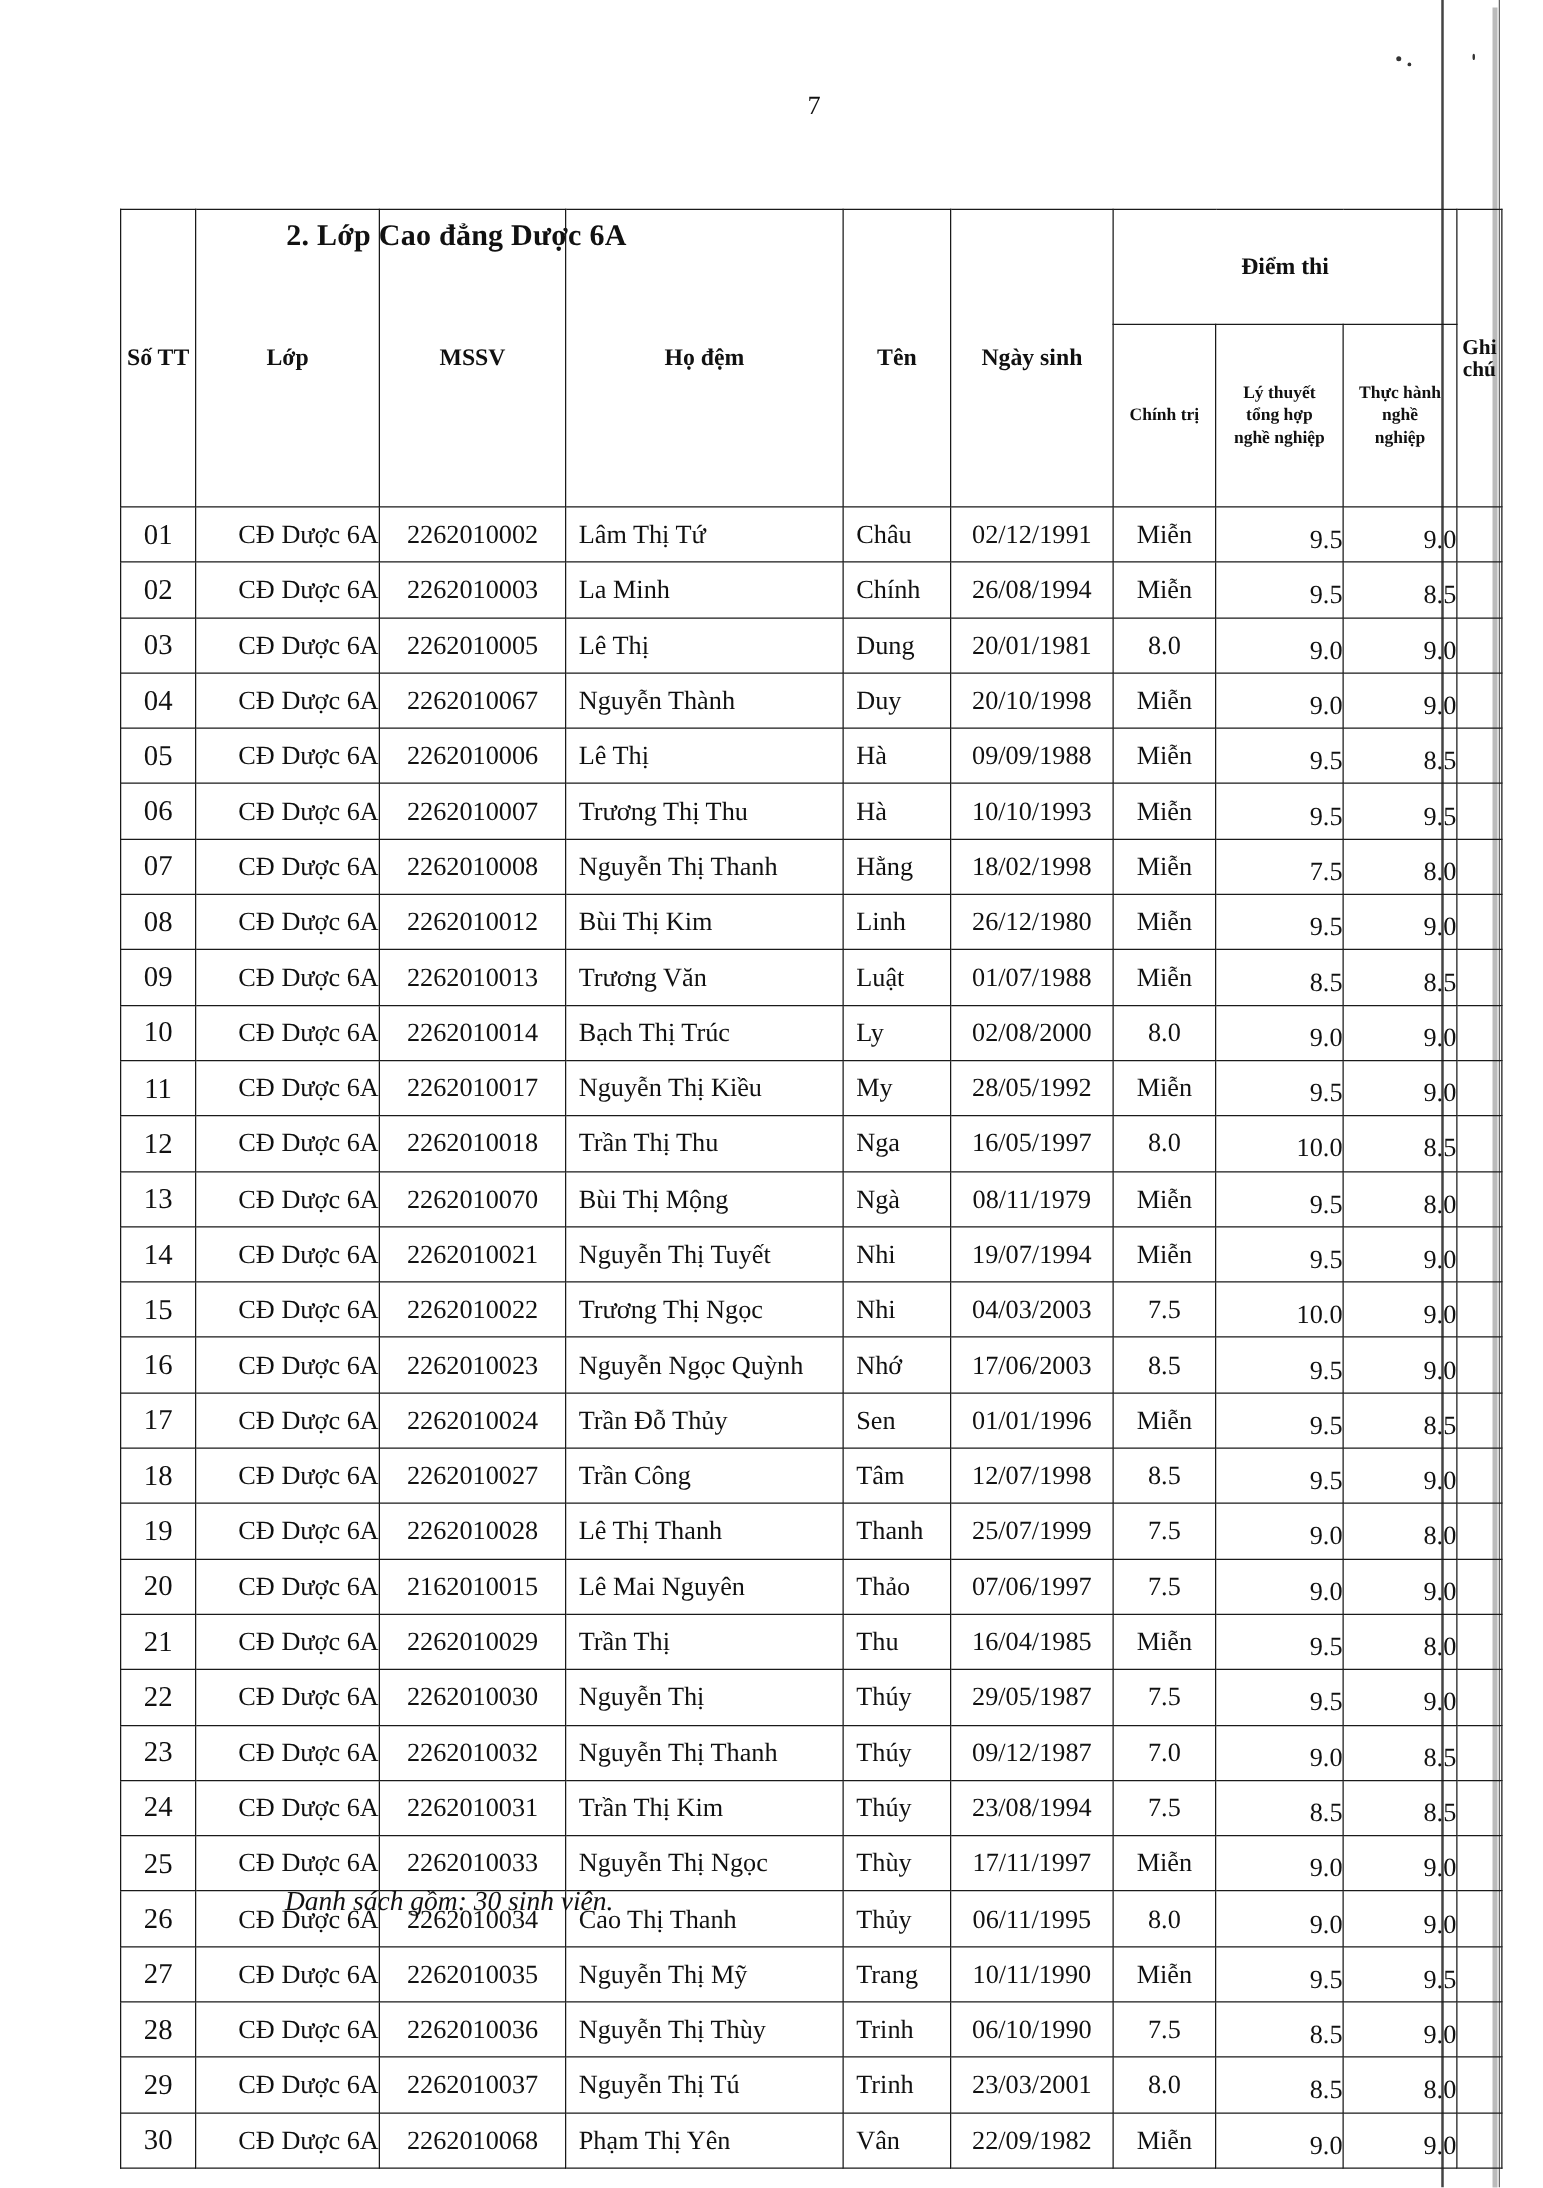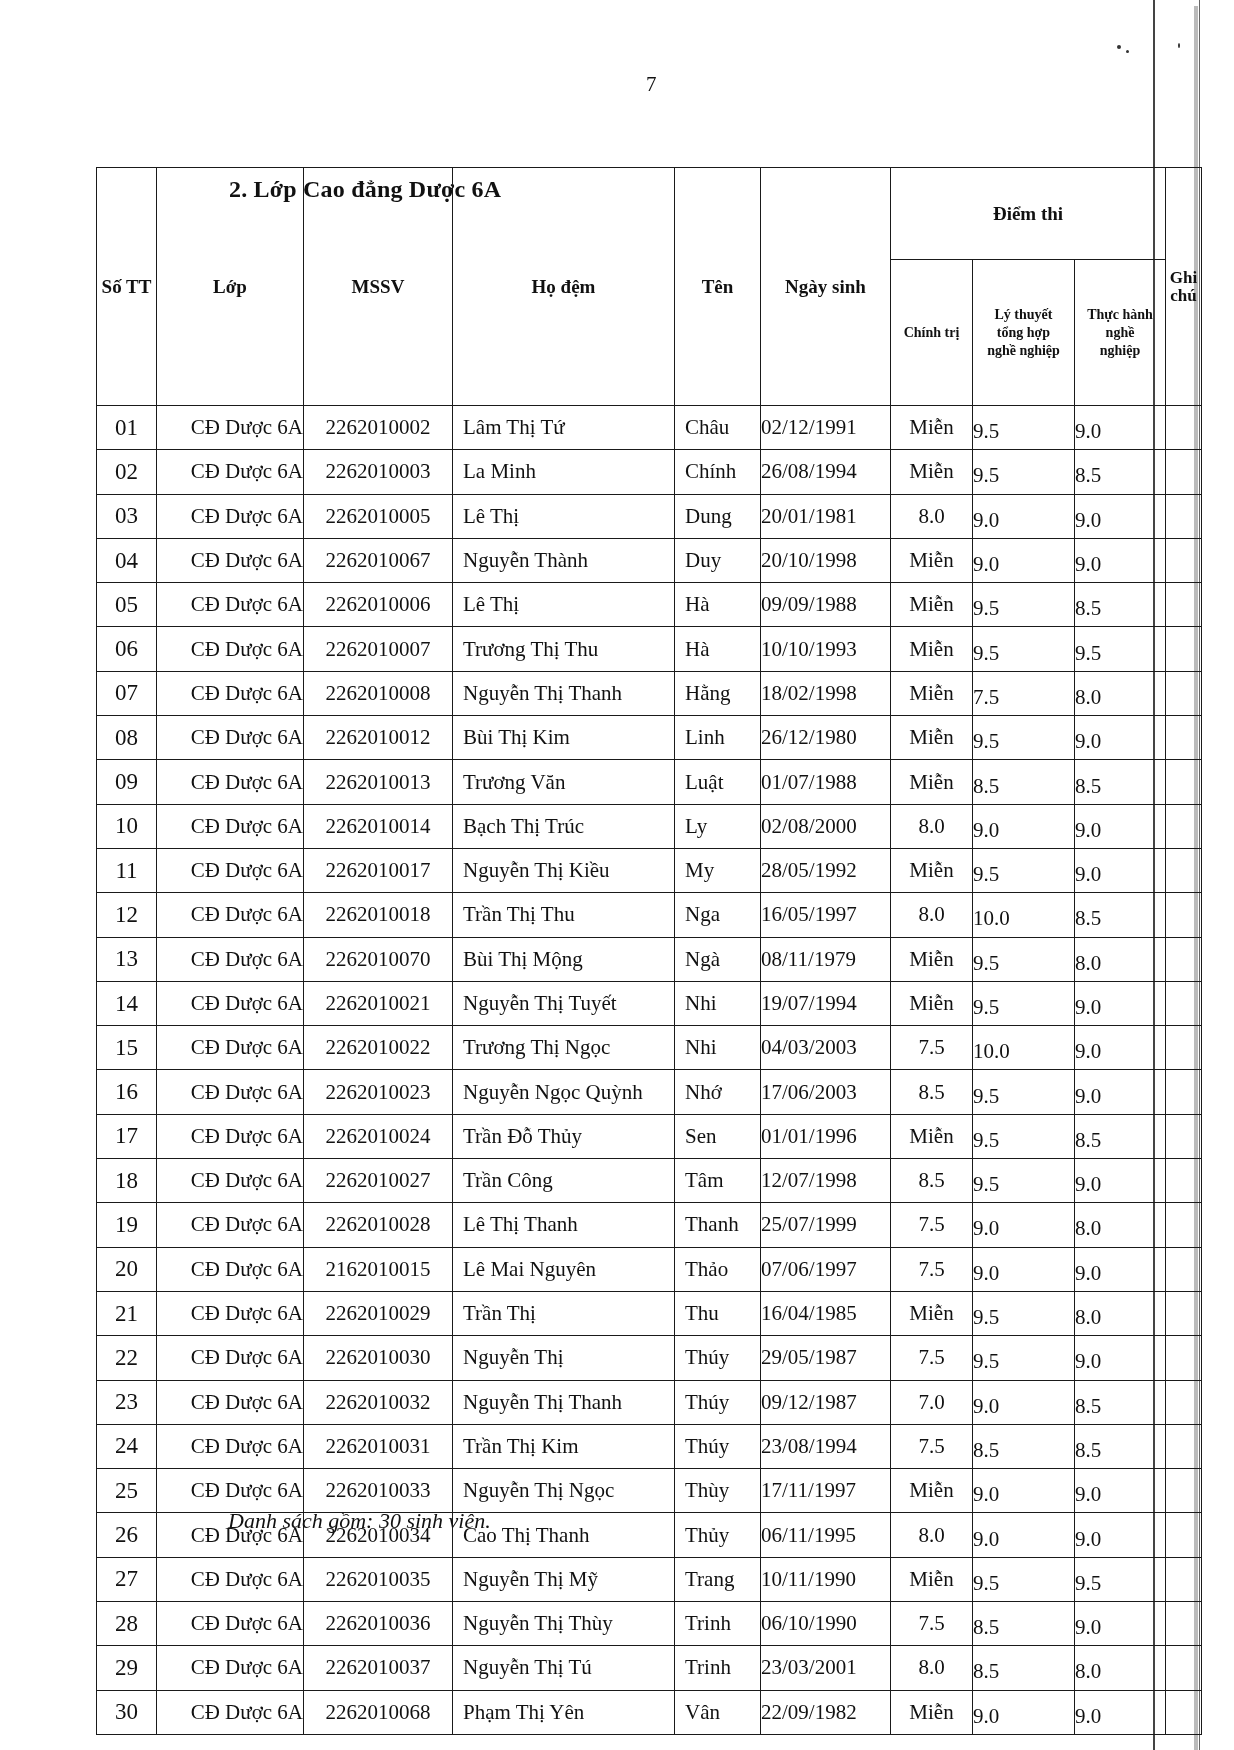--- a/index.html
+++ b/index.html
@@ -76,23 +76,23 @@
       height: 35.3px;
       font-size: 21px;
       white-space: nowrap;
       overflow: hidden;
     }
     td.c-stt  { text-align: center; font-size: 23px !important; }
     td.c-lop  { padding-left: 10px !important; text-align: right; }
     td.c-mssv { text-align: center; }
     td.c-ho   { padding-left: 10px !important; }
     td.c-ten  { padding-left: 10px !important; margin-left: 45px; }
-    td.c-ns   { text-align: left; }
+    td.c-ns   { text-align: center; }
     td.c-ct   { text-align: center; }
-    td.c-lt, td.c-th { text-align: left; padding-top: 8px !important; }
+    td.c-lt, td.c-th { text-align: right; padding-top: 8px !important; }
     td.c-ghi  { }
     .footer-note {
       position: absolute;
       left: 228px;
       top: 1508px;
       font-style: italic;
       font-size: 22px;
       text-align: right;
     }
   </style>

